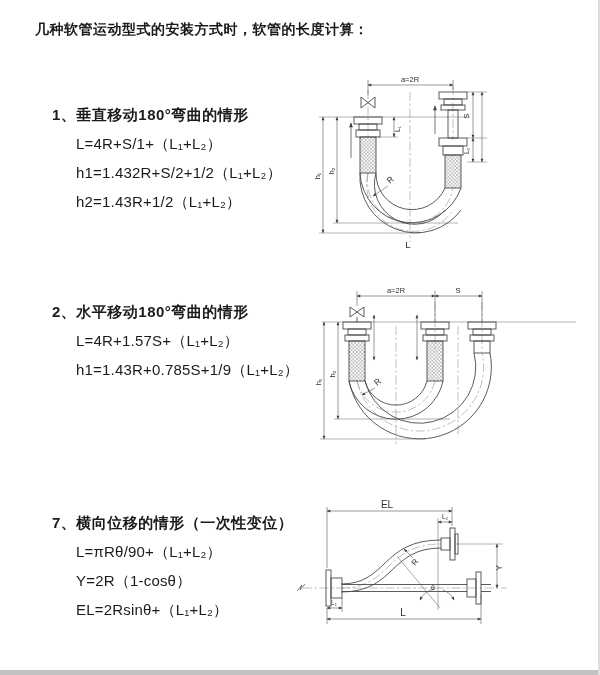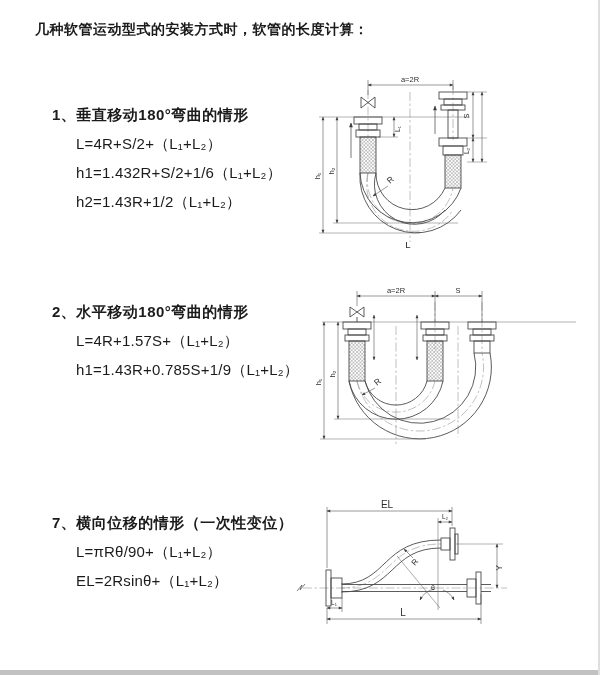--- a/index.html
+++ b/index.html
@@ -22,34 +22,35 @@
   .edge-r{position:absolute;left:598px;top:0;width:2px;height:675px;background:#dedede;}
   svg text{font-family:"Liberation Sans","DejaVu Sans",sans-serif;fill:#2e2e2e;}
 </style>
 </head>
 <body>
 
 <div class="doc-title">几种软管运动型式的安装方式时，软管的长度计算：</div>
 
 <section class="sec" id="sec1">
   <div class="sec-heading">1、垂直移动180°弯曲的情形</div>
-  <div class="formula">L=4R+S/2+（L₁+L₂）</div>
-  <div class="formula">h1=1.432R+S/2+1/6（L₁+L₂）</div>
+  <div class="formula">L=4R+S/1+（L₁+L₂）</div>
+  <div class="formula">h1=1.432R+S/2+1/2（L₁+L₂）</div>
   <div class="formula">h2=1.43R+1/2（L₁+L₂）</div>
 </section>
 
 <section class="sec" id="sec2">
   <div class="sec-heading">2、水平移动180°弯曲的情形</div>
   <div class="formula">L=4R+1.57S+（L₁+L₂）</div>
   <div class="formula">h1=1.43R+0.785S+1/9（L₁+L₂）</div>
 </section>
 
 <section class="sec" id="sec3">
   <div class="sec-heading">7、横向位移的情形（一次性变位）</div>
   <div class="formula">L=πRθ/90+（L₁+L₂）</div>
+  <div class="formula">Y=2R（1-cosθ）</div>
   <div class="formula">EL=2Rsinθ+（L₁+L₂）</div>
 </section>
 
 <svg class="diag" style="left:310px;top:70px" width="280" height="190" viewBox="0 0 280 190">
   <defs>
     <marker id="m1" viewBox="0 0 10 10" refX="9" refY="5" markerWidth="8" markerHeight="6" orient="auto-start-reverse">
       <path d="M0,1L10,5L0,9z" fill="#3f3f3f"></path>
     </marker>
     <pattern id="br1" width="3.5" height="3.5" patternUnits="userSpaceOnUse">
       <path d="M0,3.5L3.5,0M0,0L3.5,3.5" stroke="#8f8f8f" stroke-width="0.5"></path>

